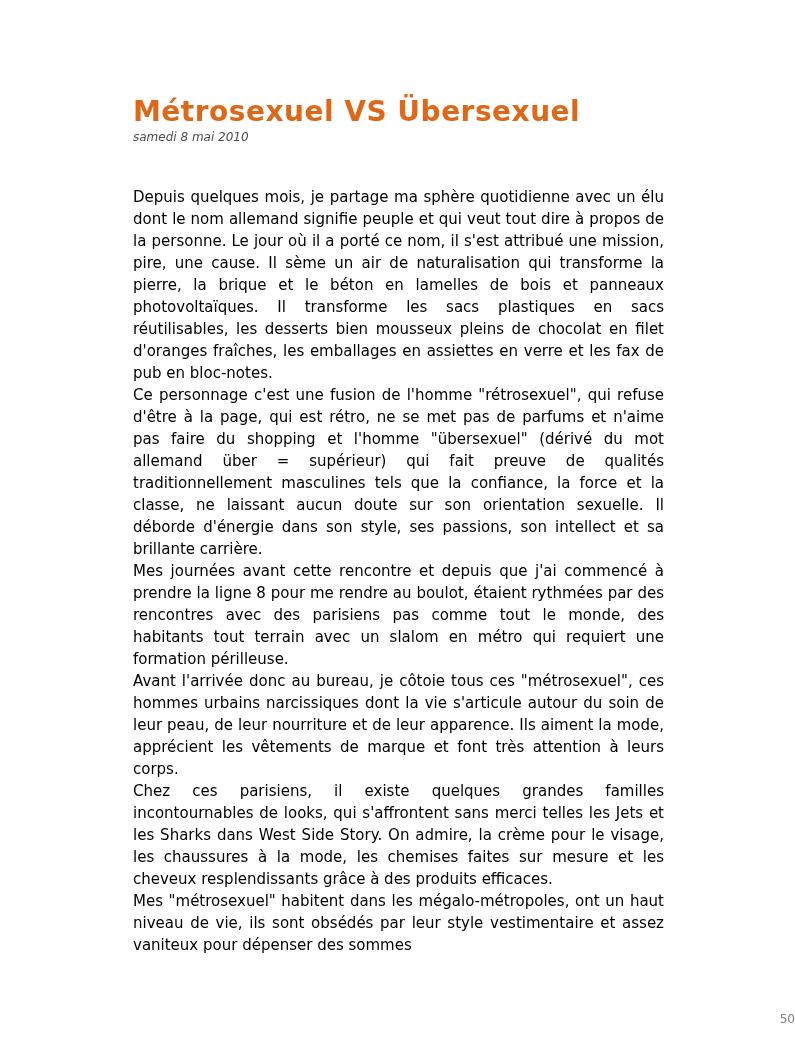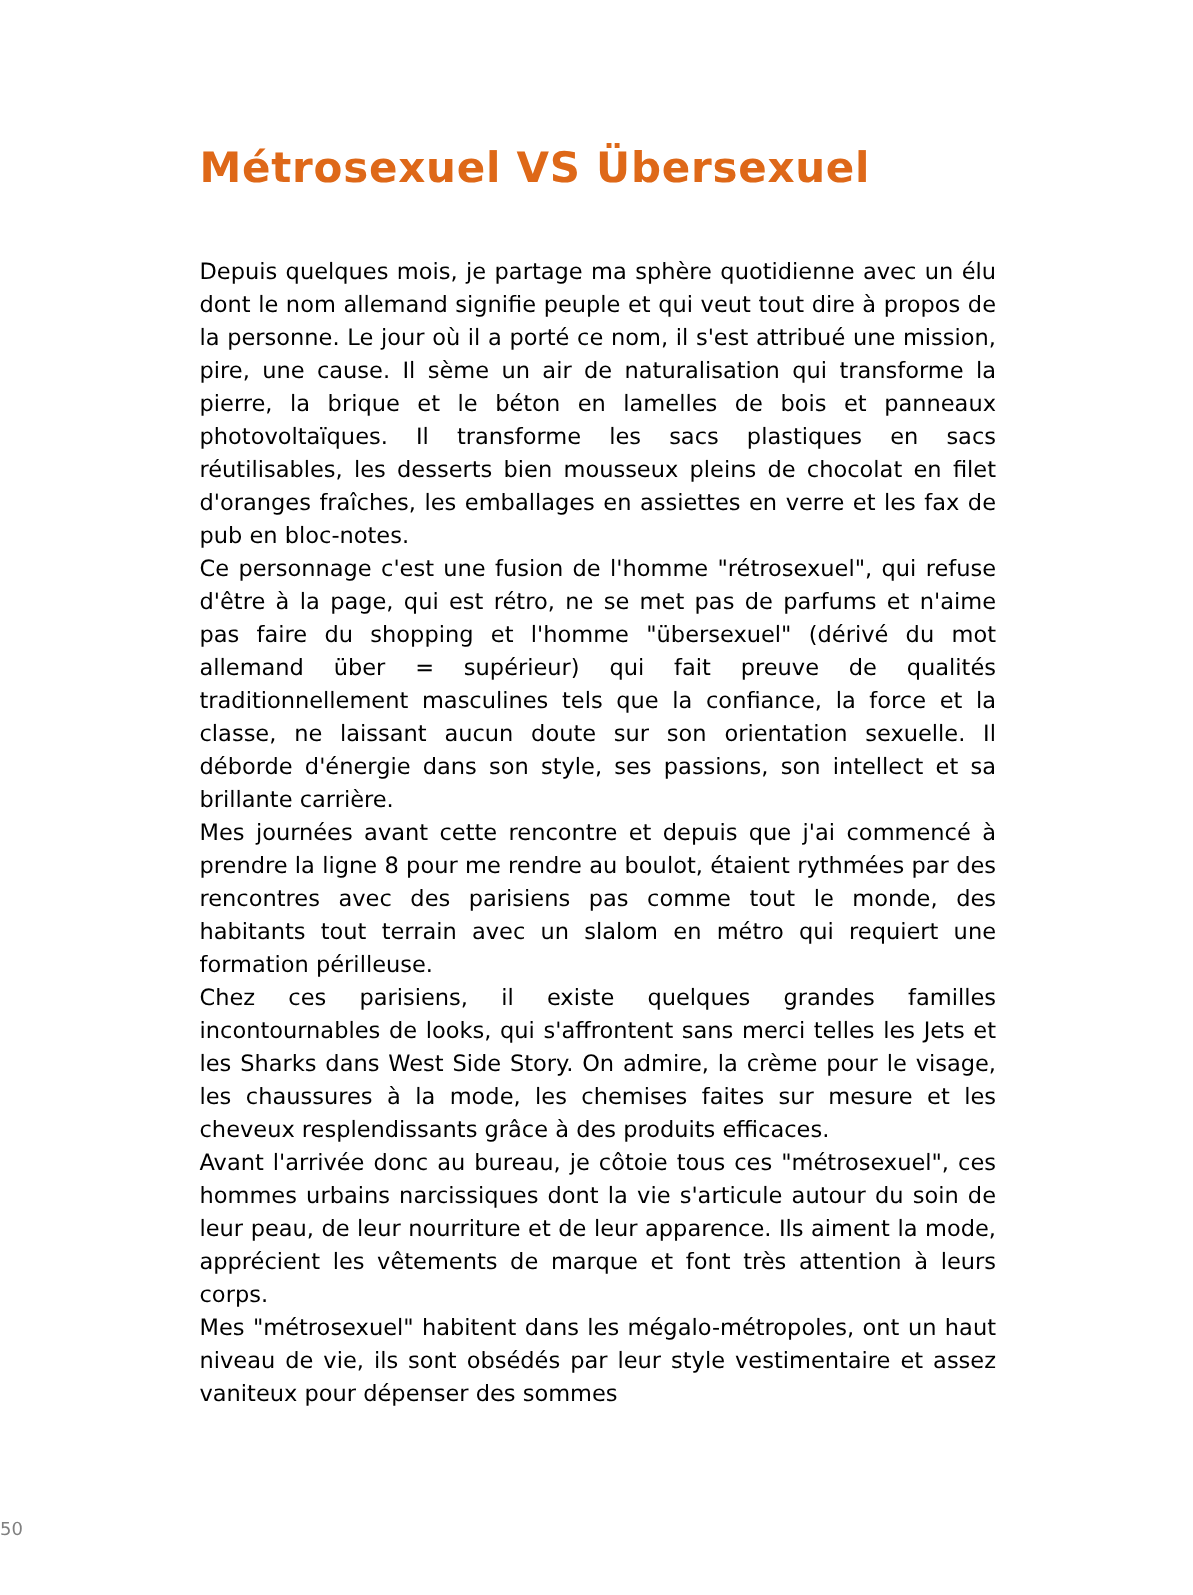--- a/index.html
+++ b/index.html
@@ -47,34 +47,35 @@
     margin: 0;
     padding: 0;
     text-align: justify;
     text-justify: inter-word;
   }
   .page-number {
     position: absolute;
     left: 0;
     right: 0;
     top: 1012px;
-    text-align: left;
+    text-align: right;
     font-size: 12px;
     color: var(--pagenum-color, #808080);
   }
 </style>
 </head>
 <body>
 
 <div class="page">
   <div class="content">
     <h1 class="doc-title">Métrosexuel VS Übersexuel</h1>
+    <div class="doc-date">samedi 8 mai 2010</div>
     <div class="doc-body">
       <p>Depuis quelques mois, je partage ma sphère quotidienne avec un élu dont le nom allemand signifie peuple et qui veut tout dire à propos de la personne. Le jour où il a porté ce nom, il s'est attribué une mission, pire, une cause. Il sème un air de naturalisation qui transforme la pierre, la brique et le béton en lamelles de bois et panneaux photovoltaïques. Il transforme les sacs plastiques en sacs réutilisables, les desserts bien mousseux pleins de chocolat en filet d'oranges fraîches, les emballages en assiettes en verre et les fax de pub en bloc-notes.</p>
       <p>Ce personnage c'est une fusion de l'homme "rétrosexuel", qui refuse d'être à la page, qui est rétro, ne se met pas de parfums et n'aime pas faire du shopping et l'homme "übersexuel" (dérivé du mot allemand über = supérieur) qui fait preuve de qualités traditionnellement masculines tels que la confiance, la force et la classe, ne laissant aucun doute sur son orientation sexuelle. Il déborde d'énergie dans son style, ses passions, son intellect et sa brillante carrière.</p>
       <p>Mes journées avant cette rencontre et depuis que j'ai commencé à prendre la ligne 8 pour me rendre au boulot, étaient rythmées par des rencontres avec des parisiens pas comme tout le monde, des habitants tout terrain avec un slalom en métro qui requiert une formation périlleuse.</p>
+      <p>Avant l'arrivée donc au bureau, je côtoie tous ces "métrosexuel", ces hommes urbains narcissiques dont la vie s'articule autour du soin de leur peau, de leur nourriture et de leur apparence. Ils aiment la mode, apprécient les vêtements de marque et font très attention à leurs corps.</p>
       <p>Chez ces parisiens, il existe quelques grandes familles incontournables de looks, qui s'affrontent sans merci telles les Jets et les Sharks dans West Side Story. On admire, la crème pour le visage, les chaussures à la mode, les chemises faites sur mesure et les cheveux resplendissants grâce à des produits efficaces.</p>
-      <p>Avant l'arrivée donc au bureau, je côtoie tous ces "métrosexuel", ces hommes urbains narcissiques dont la vie s'articule autour du soin de leur peau, de leur nourriture et de leur apparence. Ils aiment la mode, apprécient les vêtements de marque et font très attention à leurs corps.</p>
       <p>Mes "métrosexuel" habitent dans les mégalo-métropoles, ont un haut niveau de vie, ils sont obsédés par leur style vestimentaire et assez vaniteux pour dépenser des sommes</p>
     </div>
   </div>
   <div class="page-number">50</div>
 </div>
 
 </body></html>

